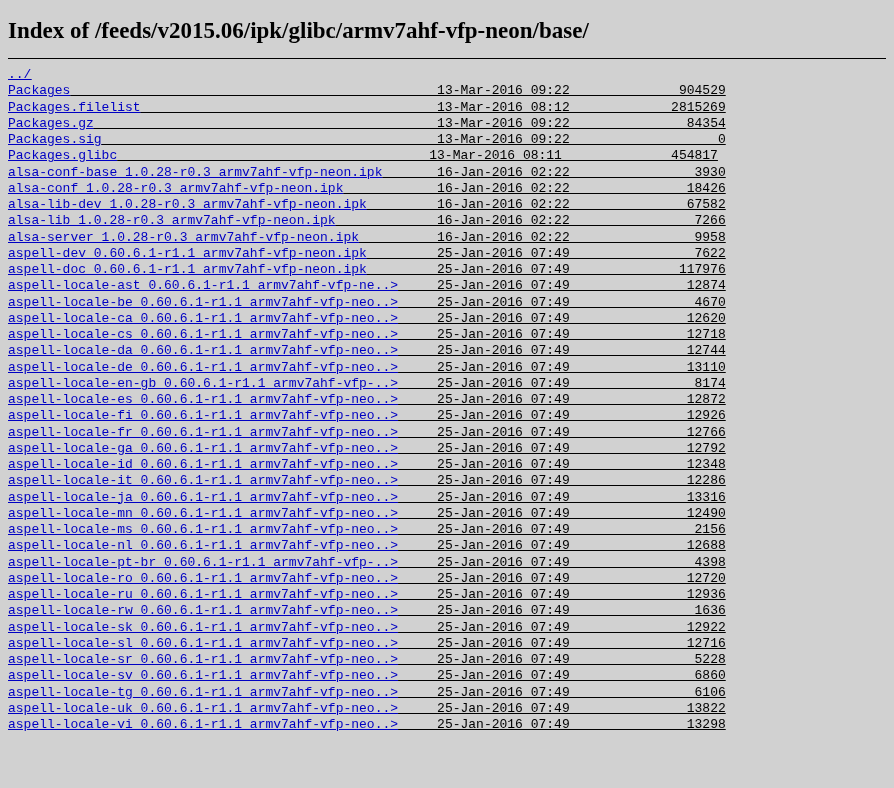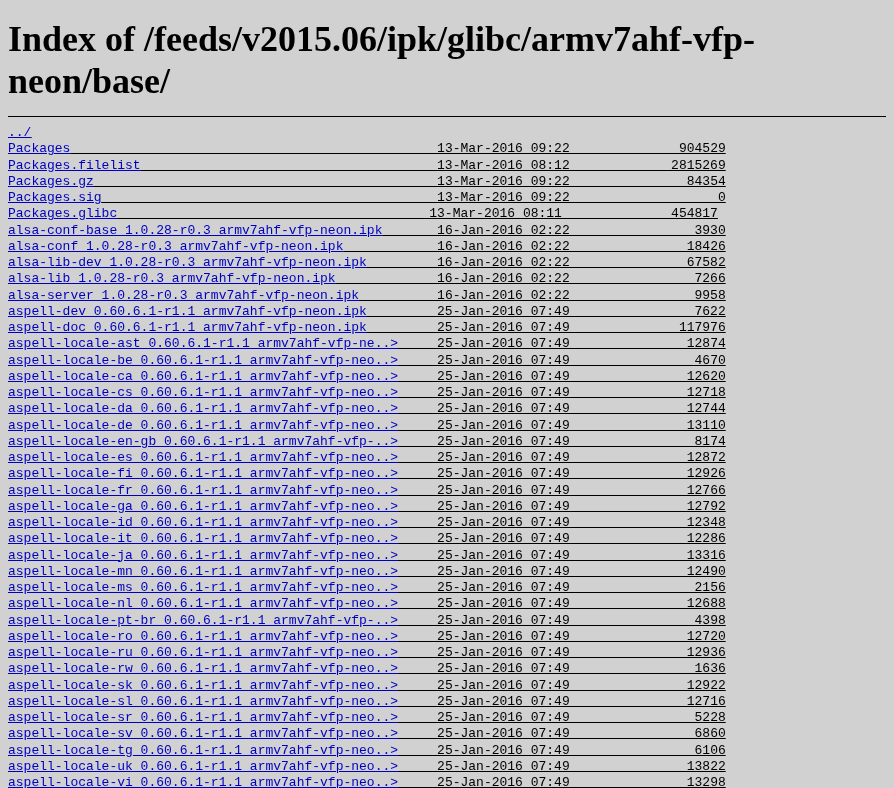--- a/index.html
+++ b/index.html
@@ -2,21 +2,21 @@
 <html><head>
   <meta charset="utf-8">
   <style>
     body {
       font-family: "Times New Roman", serif;
       margin: 8px;
       background: #ffffff;
       color: #000000;
     }
     h1 {
-      font-size: 36px;
+      font-size: 23px;
       font-weight: bold;
       margin: 10px 0 14px 0;
     }
     hr {
       border: none;
       border-top: 1px solid #000;
       margin: 8px 0;
     }
     pre {
       font-family: "Courier New", monospace;

